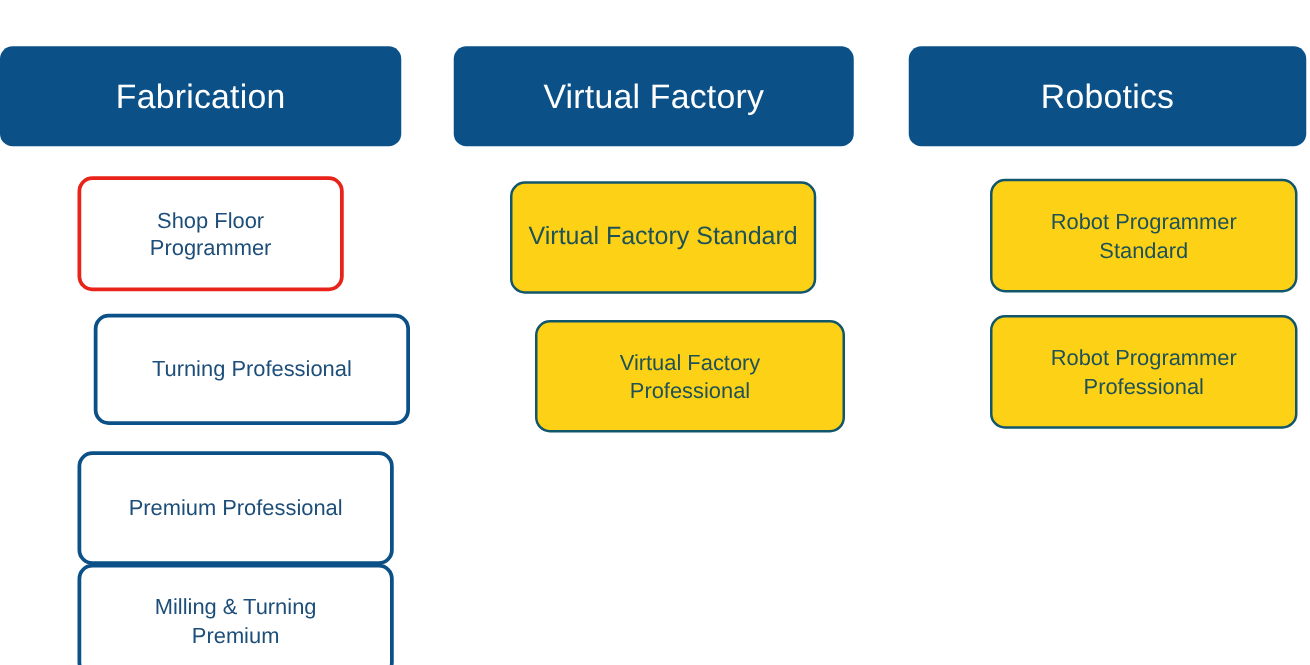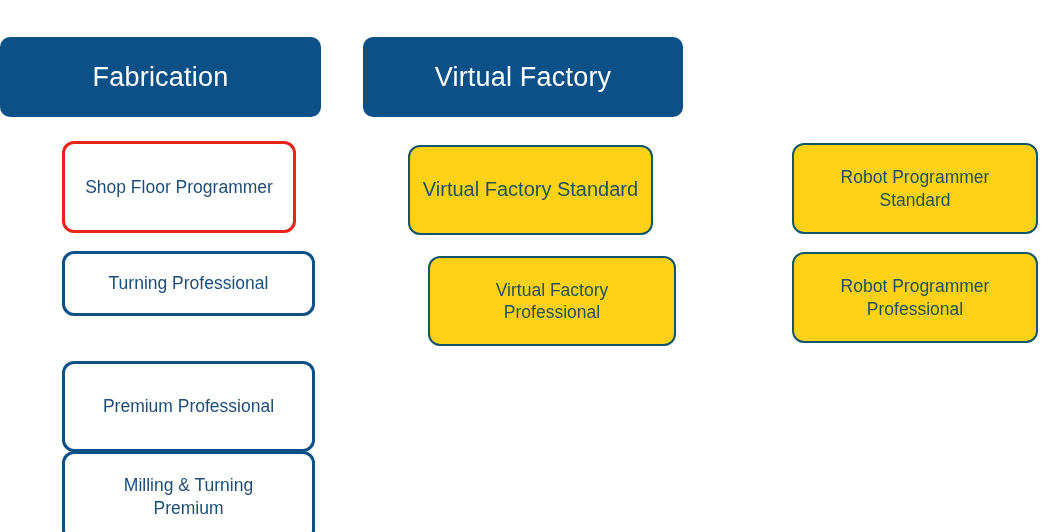--- a/index.html
+++ b/index.html
@@ -105,25 +105,25 @@
 </style>
 </head>
 <body>
 
 <div id="canvas">
 
   <div class="col-header" style="left:0px; top:5px; width:321px; height:80px;">
     <span>Fabrication</span>
   </div>
 
-  <div class="node white highlight" style="left:62px; top:109px; width:234px; height:92px;">
+  <div class="node white highlight" style="left:62px; top:109px; width:213px; height:92px;">
     <span class="label">Shop Floor Programmer</span>
   </div>
 
-  <div class="node white" style="left:62px; top:219px; width:253px; height:65px;align-items:center;">
+  <div class="node white" style="left:75px; top:219px; width:253px; height:89px;align-items:center;">
     <span class="label">Turning Professional</span>
   </div>
 
   <div class="node white" style="left:62px; top:329px; width:253px; height:91px;">
     <span class="label">Premium Professional</span>
   </div>
 
   <div class="node white" style="left:62px; top:419px; width:253px; height:91px;">
     <span class="label">Milling &amp; Turning
 Premium</span>
@@ -137,20 +137,23 @@
 
   <div class="node yellow" style="left:408px; top:113px; width:245px; height:90px; font-size:20px;text-align:right;">
     <span class="label">Virtual Factory Standard</span>
   </div>
 
   <div class="node yellow" style="left:428px; top:224px; width:248px; height:90px;">
     <span class="label">Virtual Factory
 Professional</span>
   </div>
 
+  <div class="col-header" style="left:727px; top:5px; width:318px; height:80px;">
+    <span>Robotics</span>
+  </div>
 
   <div class="node yellow" style="left:792px; top:111px; width:246px; height:91px;">
     <span class="label">Robot Programmer
 Standard</span>
   </div>
 
   <div class="node yellow" style="left:792px; top:220px; width:246px; height:91px;">
     <span class="label">Robot Programmer
 Professional</span>
   </div>

